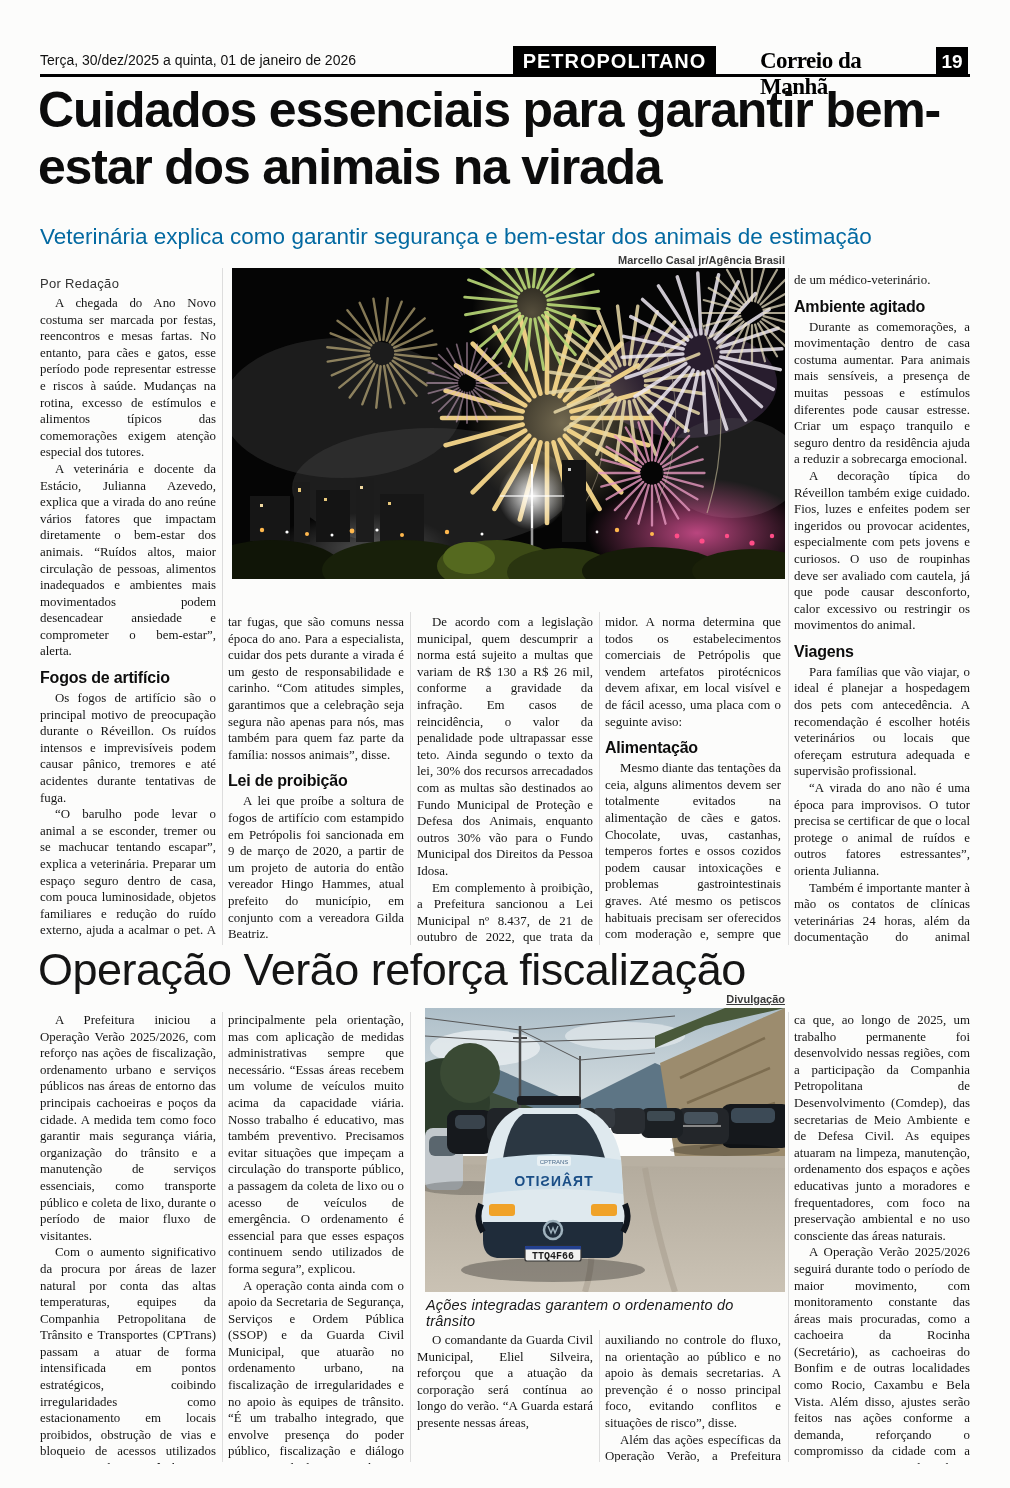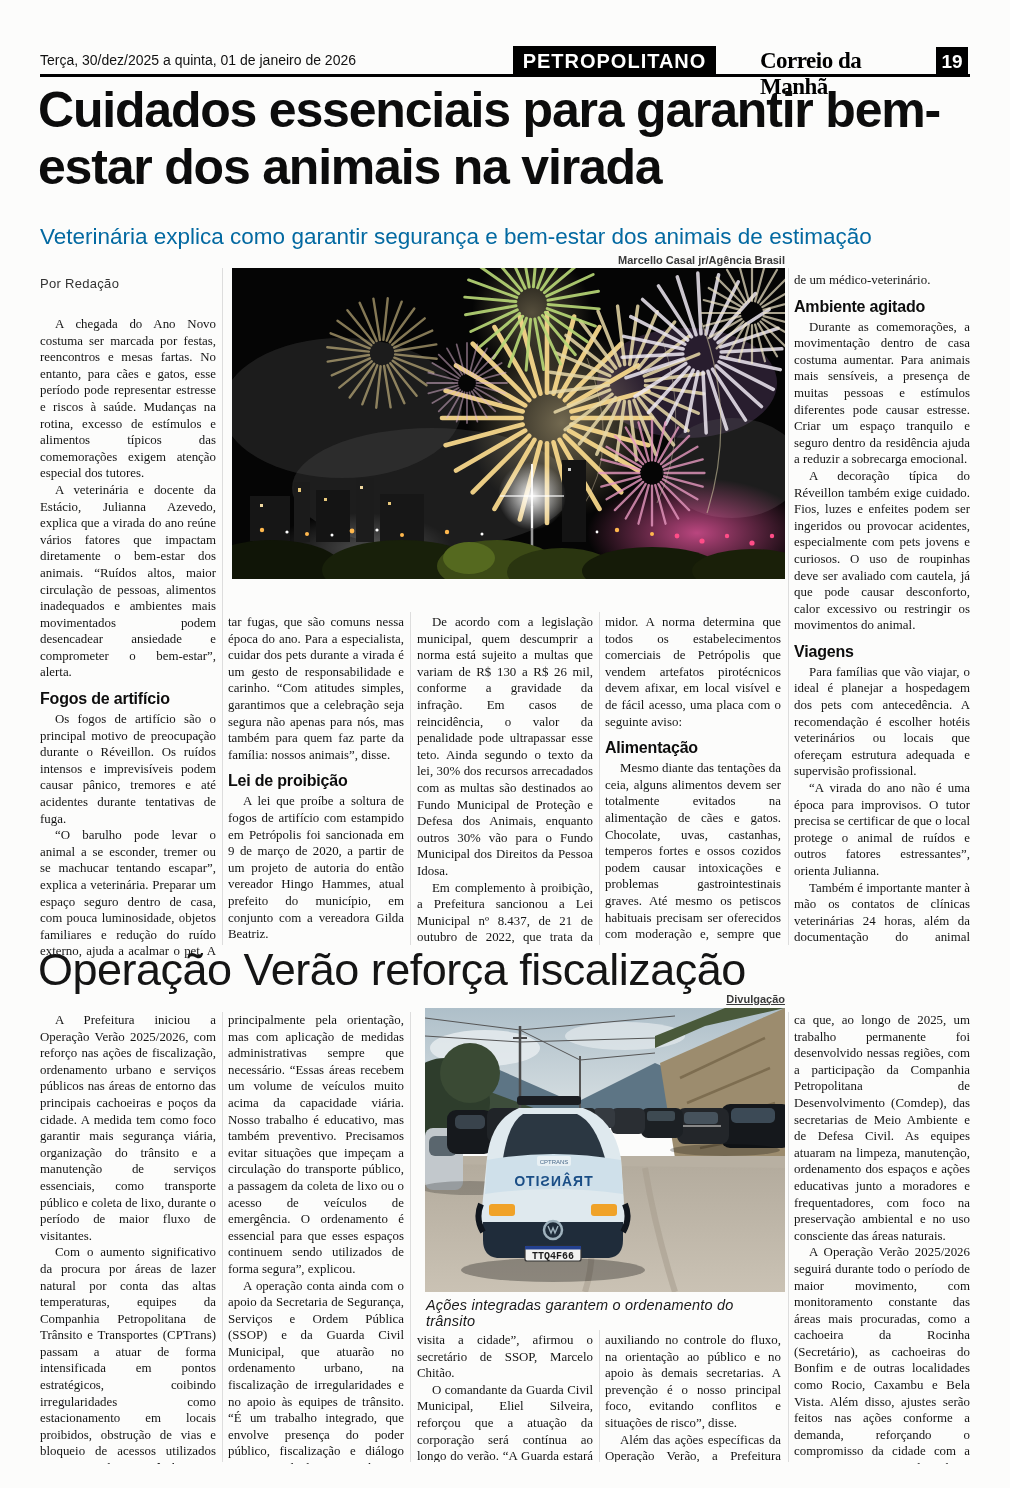--- a/index.html
+++ b/index.html
@@ -162,21 +162,21 @@
       <ellipse cx="520" cy="303" rx="60" ry="22" fill="#1a2009"></ellipse>
       <ellipse cx="237" cy="290" rx="26" ry="16" fill="#55691f"></ellipse>
     </svg>
   </div>
 
   <div class="vsep" style="left:222px;top:268px;height:677px;"></div>
   <div class="vsep" style="left:410px;top:612px;height:333px;"></div>
   <div class="vsep" style="left:599px;top:612px;height:333px;"></div>
   <div class="vsep" style="left:788px;top:268px;height:677px;"></div>
 
-  <div class="col" style="left:40px;top:316px;height:644px;">
+  <div class="col" style="left:40px;top:295px;height:644px;">
     <p class="bp ind">A chegada do Ano Novo costuma ser marcada por festas, reencontros e mesas fartas. No entanto, para cães e gatos, esse período pode representar estresse e riscos à saúde. Mudanças na rotina, excesso de estímulos e alimentos típicos das comemorações exigem atenção especial dos tutores.</p>
     <p class="bp ind">A veterinária e docente da Estácio, Julianna Azevedo, explica que a virada do ano reúne vários fatores que impactam diretamente o bem-estar dos animais. “Ruídos altos, maior circulação de pessoas, alimentos inadequados e ambientes mais movimentados podem desencadear ansiedade e comprometer o bem-estar”, alerta.</p>
     <h3 class="subhead">Fogos de artifício</h3>
     <p class="bp ind">Os fogos de artifício são o principal motivo de preocupação durante o Réveillon. Os ruídos intensos e imprevisíveis podem causar pânico, tremores e até acidentes durante tentativas de fuga.</p>
     <p class="bp ind">“O barulho pode levar o animal a se esconder, tremer ou se machucar tentando escapar”, explica a veterinária. Preparar um espaço seguro dentro de casa, com pouca luminosidade, objetos familiares e redução do ruído externo, ajuda a acalmar o pet. A presença do tutor também é fundamental.</p>
 
   </div>
   <div class="col" style="left:228px;top:614px;height:331px;">
     <p class="bp">tar fugas, que são comuns nessa época do ano. Para a especialista, cuidar dos pets durante a virada é um gesto de responsabilidade e carinho. “Com atitudes simples, garantimos que a celebração seja segura não apenas para nós, mas também para quem faz parte da família: nossos animais”, disse.</p>
     <h3 class="subhead">Lei de proibição</h3>
@@ -284,21 +284,20 @@
   <div class="col" style="left:40px;top:1012px;height:452px;">
     <p class="bp ind">A Prefeitura iniciou a Operação Verão 2025/2026, com reforço nas ações de fiscalização, ordenamento urbano e serviços públicos nas áreas de entorno das principais cachoeiras e poços da cidade. A medida tem como foco garantir mais segurança viária, organização do trânsito e a manutenção de serviços essenciais, como transporte público e coleta de lixo, durante o período de maior fluxo de visitantes.</p>
     <p class="bp ind">Com o aumento significativo da procura por áreas de lazer natural por conta das altas temperaturas, equipes da Companhia Petropolitana de Trânsito e Transportes (CPTrans) passam a atuar de forma intensificada em pontos estratégicos, coibindo irregularidades como estacionamento em locais proibidos, obstrução de vias e bloqueio de acessos utilizados por moradores, ônibus e caminhões de serviços.</p>
 
   </div>
   <div class="col" style="left:228px;top:1012px;height:452px;">
     <p class="bp">principalmente pela orientação, mas com aplicação de medidas administrativas sempre que necessário. “Essas áreas recebem um volume de veículos muito acima da capacidade viária. Nosso trabalho é educativo, mas também preventivo. Precisamos evitar situações que impeçam a circulação do transporte público, a passagem da coleta de lixo ou o acesso de veículos de emergência. O ordenamento é essencial para que esses espaços continuem sendo utilizados de forma segura”, explicou.</p>
     <p class="bp ind">A operação conta ainda com o apoio da Secretaria de Segurança, Serviços e Ordem Pública (SSOP) e da Guarda Civil Municipal, que atuarão no ordenamento urbano, na fiscalização de irregularidades e no apoio às equipes de trânsito. “É um trabalho integrado, que envolve presença do poder público, fiscalização e diálogo com a população. Nosso objetivo é garantir segurança, organização e tranquilidade tanto para moradores quanto para quem</p>
   </div>
   <div class="col" style="left:417px;top:1332px;height:130px;">
-    <p class="bp">visita a cidade”, afirmou o secretário de SSOP, Marcelo Chitão.</p>
     <p class="bp ind">O comandante da Guarda Civil Municipal, Eliel Silveira, reforçou que a atuação da corporação será contínua ao longo do verão. “A Guarda estará presente nessas áreas,</p>
   </div>
   <div class="col" style="left:605px;top:1332px;height:130px;">
     <p class="bp">auxiliando no controle do fluxo, na orientação ao público e no apoio às demais secretarias. A prevenção é o nosso principal foco, evitando conflitos e situações de risco”, disse.</p>
     <p class="bp ind">Além das ações específicas da Operação Verão, a Prefeitura desta-</p>
   </div>
   <div class="col" style="left:794px;top:1012px;height:452px;">
     <p class="bp">ca que, ao longo de 2025, um trabalho permanente foi desenvolvido nessas regiões, com a participação da Companhia Petropolitana de Desenvolvimento (Comdep), das secretarias de Meio Ambiente e de Defesa Civil. As equipes atuaram na limpeza, manutenção, ordenamento dos espaços e ações educativas junto a moradores e frequentadores, com foco na preservação ambiental e no uso consciente das áreas naturais.</p>
     <p class="bp ind">A Operação Verão 2025/2026 seguirá durante todo o período de maior movimento, com monitoramento constante das áreas mais procuradas, como a cachoeira da Rocinha (Secretário), as cachoeiras do Bonfim e de outras localidades como Rocio, Caxambu e Bela Vista. Além disso, ajustes serão feitos nas ações conforme a demanda, reforçando o compromisso da cidade com a segurança, a organização urbana e a preservação dos seus atrativos naturais.</p>
   </div>

